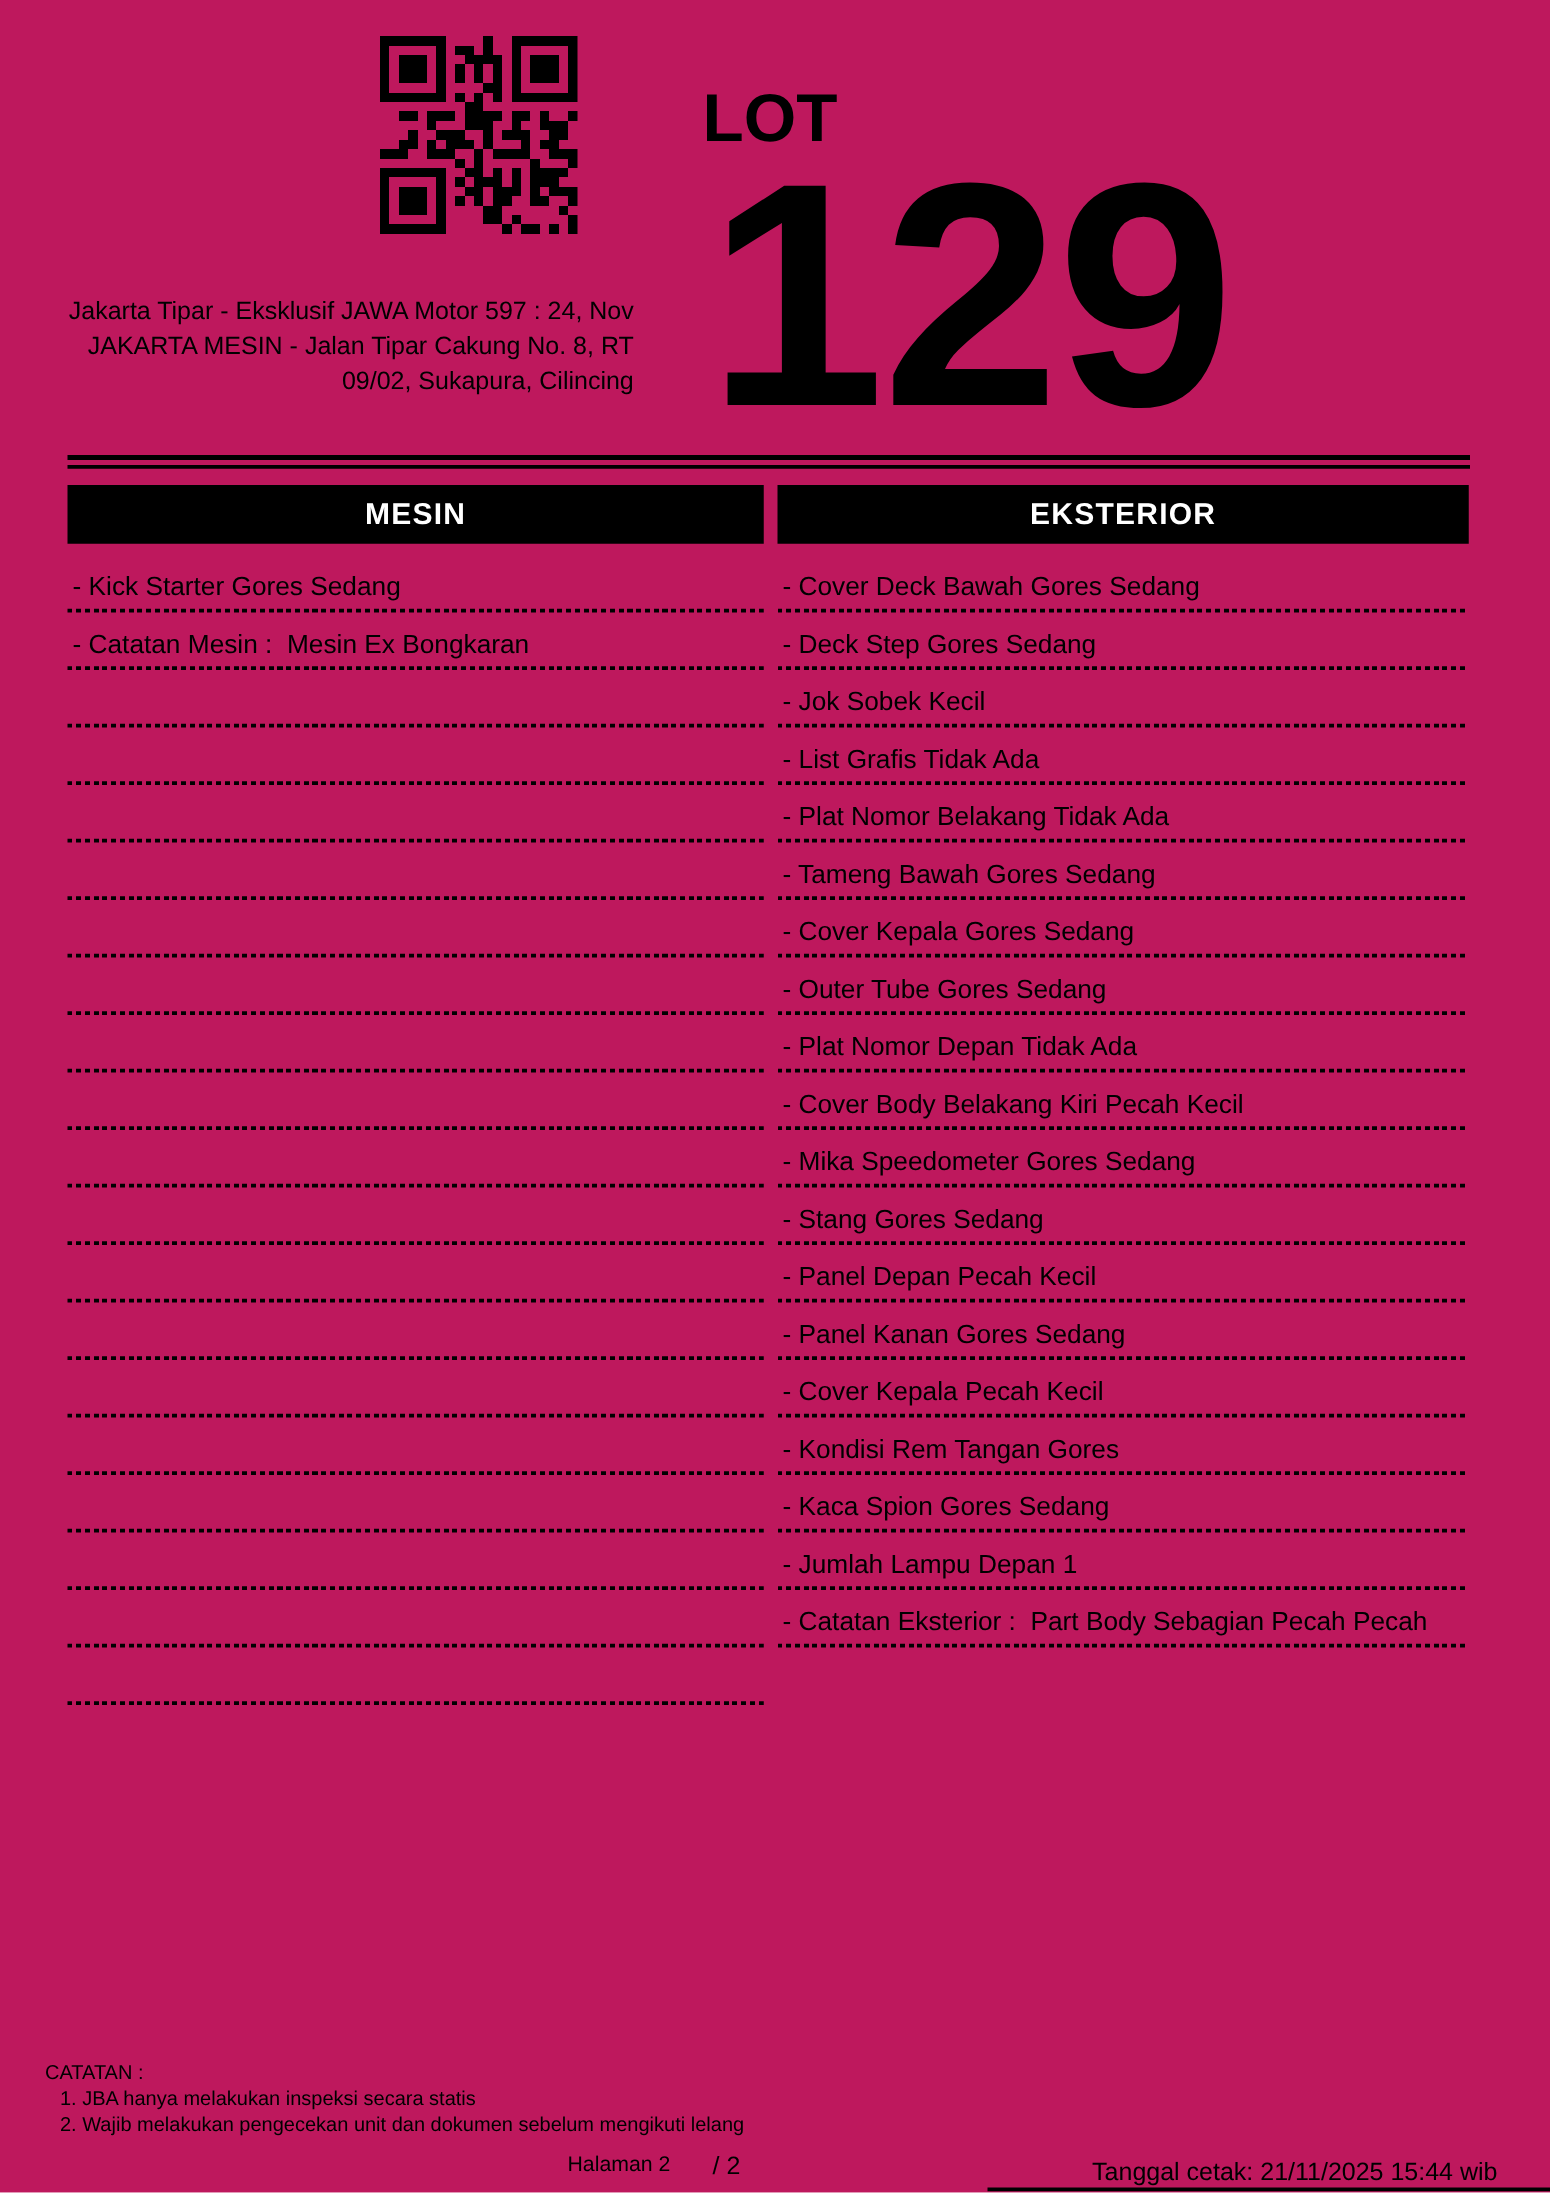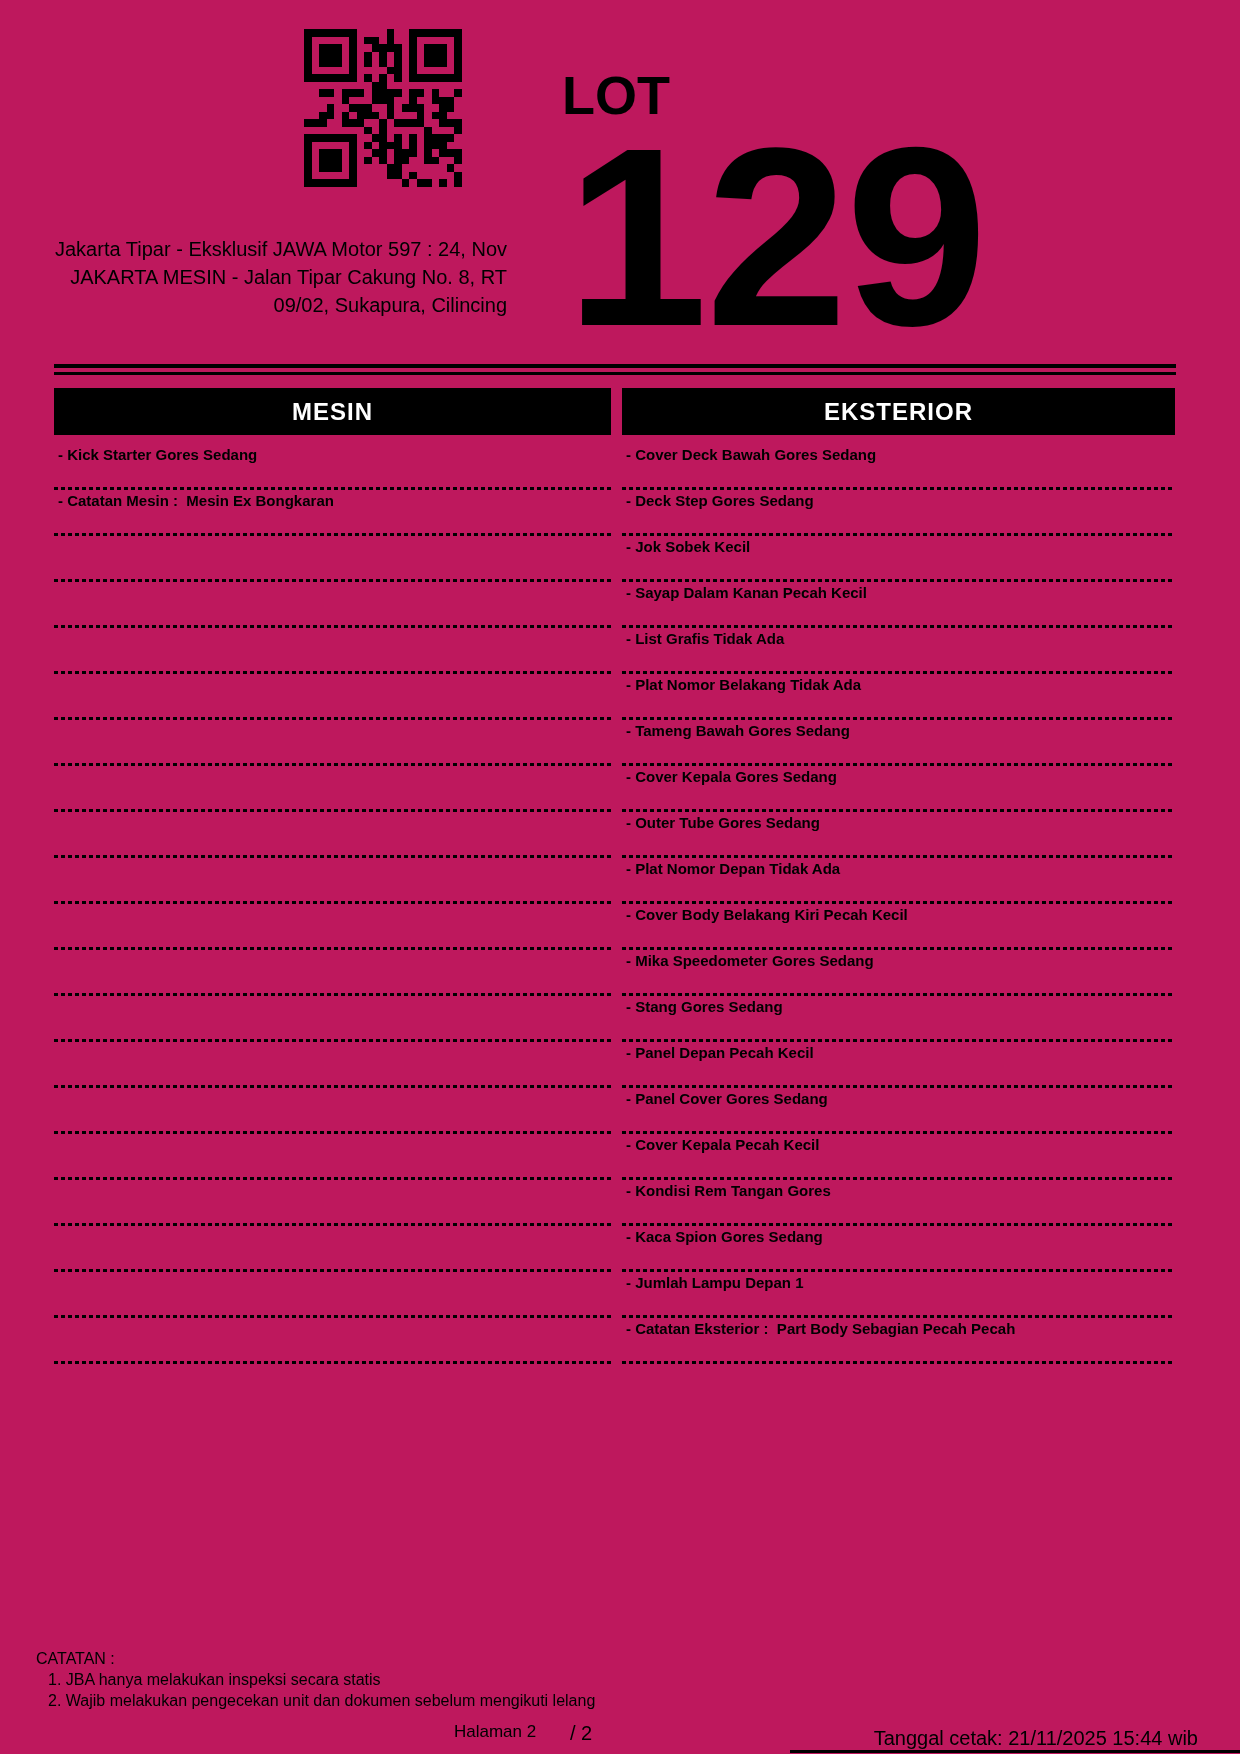--- a/index.html
+++ b/index.html
@@ -11,21 +11,21 @@
   .lot-label{position:absolute;left:562px;top:68px;font-size:54px;font-weight:bold;line-height:1;}
   .lot-number{position:absolute;left:566px;top:109px;font-size:255px;font-weight:bold;line-height:1;letter-spacing:-2px;}
   .addr{position:absolute;left:55px;top:235px;font-size:20px;line-height:28px;text-align:right;}
   .sep{position:absolute;left:54px;top:364px;width:1122px;height:4px;border-top:4px solid #000;border-bottom:3px solid #000;}
   .col{position:absolute;top:388px;}
   .col-mesin{left:54px;width:557px;}
   .col-eks{left:622px;width:553px;}
   .col-header{height:47px;background:#000;color:#fff;font-size:24px;font-weight:bold;text-align:center;line-height:47px;letter-spacing:1px;}
   .rows{margin-top:11px;}
   .row{position:relative;height:46px;}
-  .row-text{position:absolute;left:4px;top:0;font-size:15px;white-space:pre;font-weight:bold;}
+  .row-text{position:absolute;left:4px;top:12px;font-size:21px;white-space:pre;}
   .row::after{
     content:"";position:absolute;left:0;right:0;bottom:2px;height:3px;
     background:repeating-linear-gradient(90deg,#000 0 4px,transparent 4px 7px);
   }
   .catatan{position:absolute;left:36px;top:1648px;font-size:16px;line-height:21px;}
   .catatan .note{margin-left:12px;}
   .page-num{position:absolute;left:454px;top:1722px;font-size:17px;}
   .page-total{position:absolute;left:570px;top:1722px;font-size:20px;}
   .print-date{position:absolute;right:42px;top:1727px;font-size:20px;}
   .bottom-line{position:absolute;left:790px;top:1750px;width:450px;height:3px;background:#000;}
@@ -346,23 +346,20 @@
         <div class="row">
           <span class="row-text">- Cover Deck Bawah Gores Sedang</span>
         </div>
         <div class="row">
           <span class="row-text">- Deck Step Gores Sedang</span>
         </div>
         <div class="row">
           <span class="row-text">- Jok Sobek Kecil</span>
         </div>
         <div class="row">
-          <span class="row-text">- Sayap Dalam Kanan Pecah Kecil</span>
-        </div>
-        <div class="row">
           <span class="row-text">- List Grafis Tidak Ada</span>
         </div>
         <div class="row">
           <span class="row-text">- Plat Nomor Belakang Tidak Ada</span>
         </div>
         <div class="row">
           <span class="row-text">- Tameng Bawah Gores Sedang</span>
         </div>
         <div class="row">
           <span class="row-text">- Cover Kepala Gores Sedang</span>
@@ -379,21 +376,21 @@
         <div class="row">
           <span class="row-text">- Mika Speedometer Gores Sedang</span>
         </div>
         <div class="row">
           <span class="row-text">- Stang Gores Sedang</span>
         </div>
         <div class="row">
           <span class="row-text">- Panel Depan Pecah Kecil</span>
         </div>
         <div class="row">
-          <span class="row-text">- Panel Cover Gores Sedang</span>
+          <span class="row-text">- Panel Kanan Gores Sedang</span>
         </div>
         <div class="row">
           <span class="row-text">- Cover Kepala Pecah Kecil</span>
         </div>
         <div class="row">
           <span class="row-text">- Kondisi Rem Tangan Gores</span>
         </div>
         <div class="row">
           <span class="row-text">- Kaca Spion Gores Sedang</span>
         </div>

